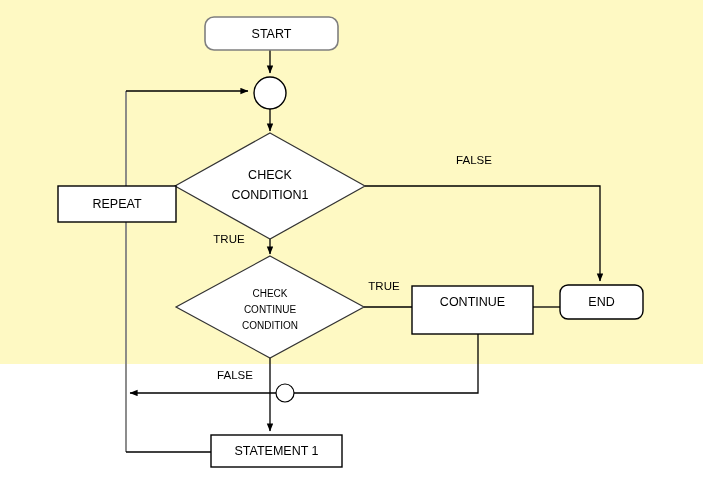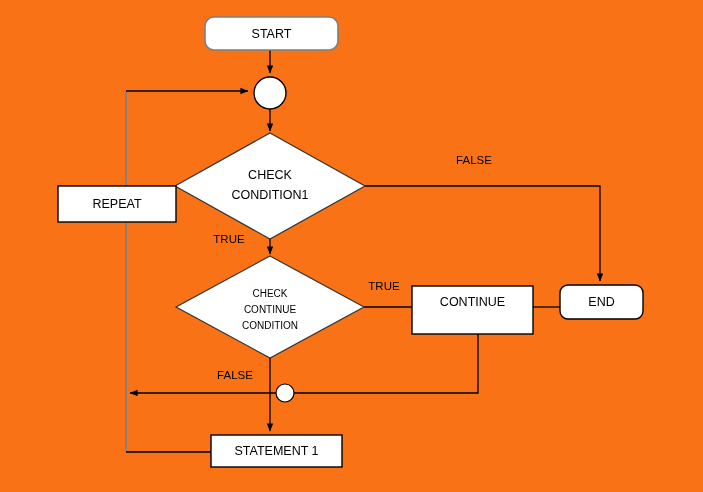--- a/index.html
+++ b/index.html
@@ -9,22 +9,22 @@
   }
   body {
     width: 703px;
     height: 492px;
     font-family: "Liberation Sans", sans-serif;
     overflow: hidden;
   }
   #flowchart-root {
     position: relative;
     width: 703px;
-    height: 492px;
-    background: #f97316;
+    height: 364px;
+    background: #fef9c3;
   }
   svg.diagram {
     display: block;
     width: 703px;
     height: 492px;
   }
   .node-shape {
     fill: #ffffff;
   }
   .shape-terminator {

